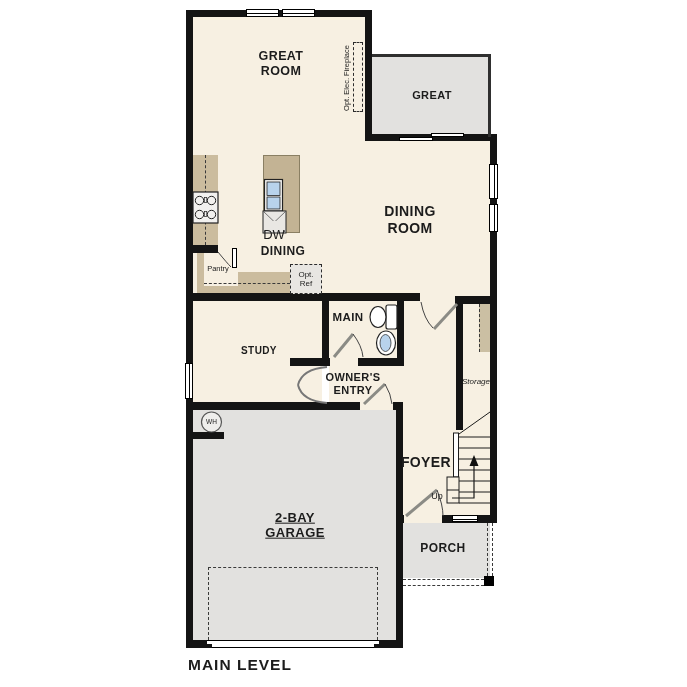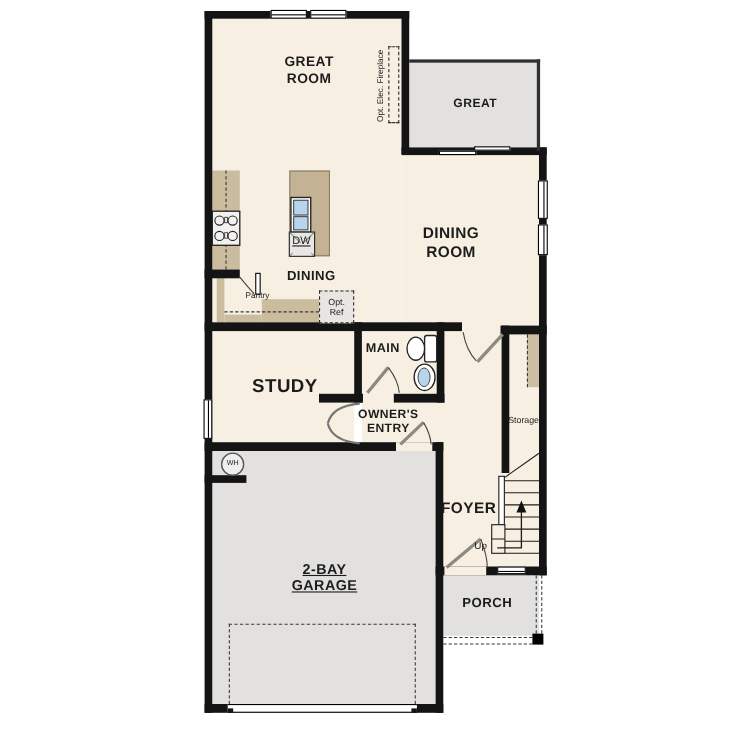--- a/index.html
+++ b/index.html
@@ -192,37 +192,38 @@
   <div class="lbl" style="left:281px;top:64px;font-size:12.5px;">
     <div>GREAT</div>
       <div>ROOM</div>
   </div>
   <div class="lbl" style="left:432px;top:95px;font-size:11px;">GREAT</div>
   <div class="lbl" style="left:410px;top:220px;font-size:14px;text-align:center;">
     <div>DINING</div>
       <div>ROOM</div>
   </div>
   <div class="lbl" style="left:283px;top:251px;font-size:12px;">DINING</div>
-  <div class="lbl" style="left:259px;top:351px;font-size:17px;text-align:center;">STUDY</div>
+  <div class="lbl" style="left:259px;top:351px;font-size:10px;text-align:center;">STUDY</div>
   <div class="lbl" style="left:348px;top:318px;font-size:11.5px;">MAIN</div>
   <div class="lbl" style="left:353px;top:384px;font-size:11px;">
     <div>OWNER'S</div>
       <div>ENTRY</div>
   </div>
   <div class="lbl" style="left:426px;top:462px;font-size:14px;">FOYER</div>
-  <div class="lbl sm" style="left:476px;top:382px;font-size:8px;">Storage</div>
+  <div class="lbl sm" style="left:476px;top:382px;font-size:8px;font-style:italic;">Storage</div>
   <div class="lbl" style="left:295px;top:525px;font-size:13px;text-decoration:underline;">
     <div>2-BAY</div>
       <div>GARAGE</div>
   </div>
   <div class="lbl" style="left:443px;top:548px;font-size:12px;">PORCH</div>
-
-  <div class="lbl sm" style="left:218px;top:269px;font-size:7.5px;margin-left:16px;">Pantry</div>
+  <div class="lbl" style="left:188px;top:656px;transform:none;font-size:15.5px;letter-spacing:1px;">MAIN LEVEL</div>
+
+  <div class="lbl sm" style="left:218px;top:269px;font-size:7.5px;">Pantry</div>
   <div class="optref">
     <div>Opt.</div>
     <div>Ref</div>
   </div>
-  <div class="lbl sm" style="left:274px;top:220px;font-size:10px;text-decoration:underline;">DW</div>
+  <div class="lbl sm" style="left:274px;top:235px;font-size:13px;">DW</div>
   <div class="lbl sm" style="left:211.5px;top:422px;font-size:6.5px;">WH</div>
   <div class="lbl sm" style="left:437px;top:496px;font-size:9px;">Up</div>
   <div class="fp-text">Opt. Elec. Fireplace</div>
 
 </div>
 
 </body></html>

